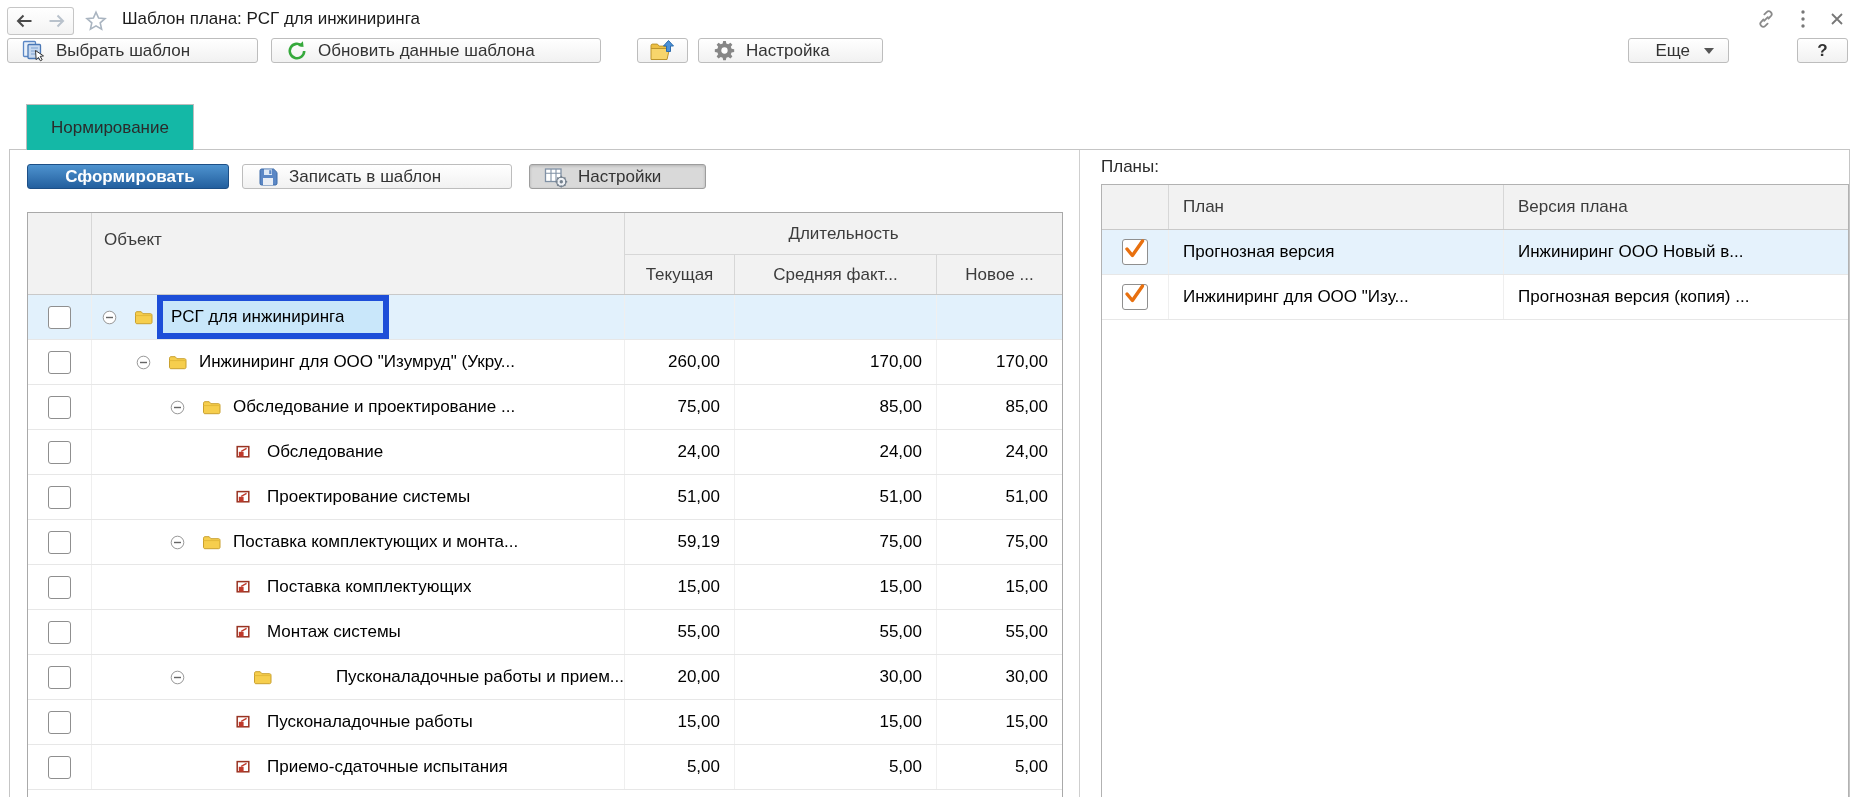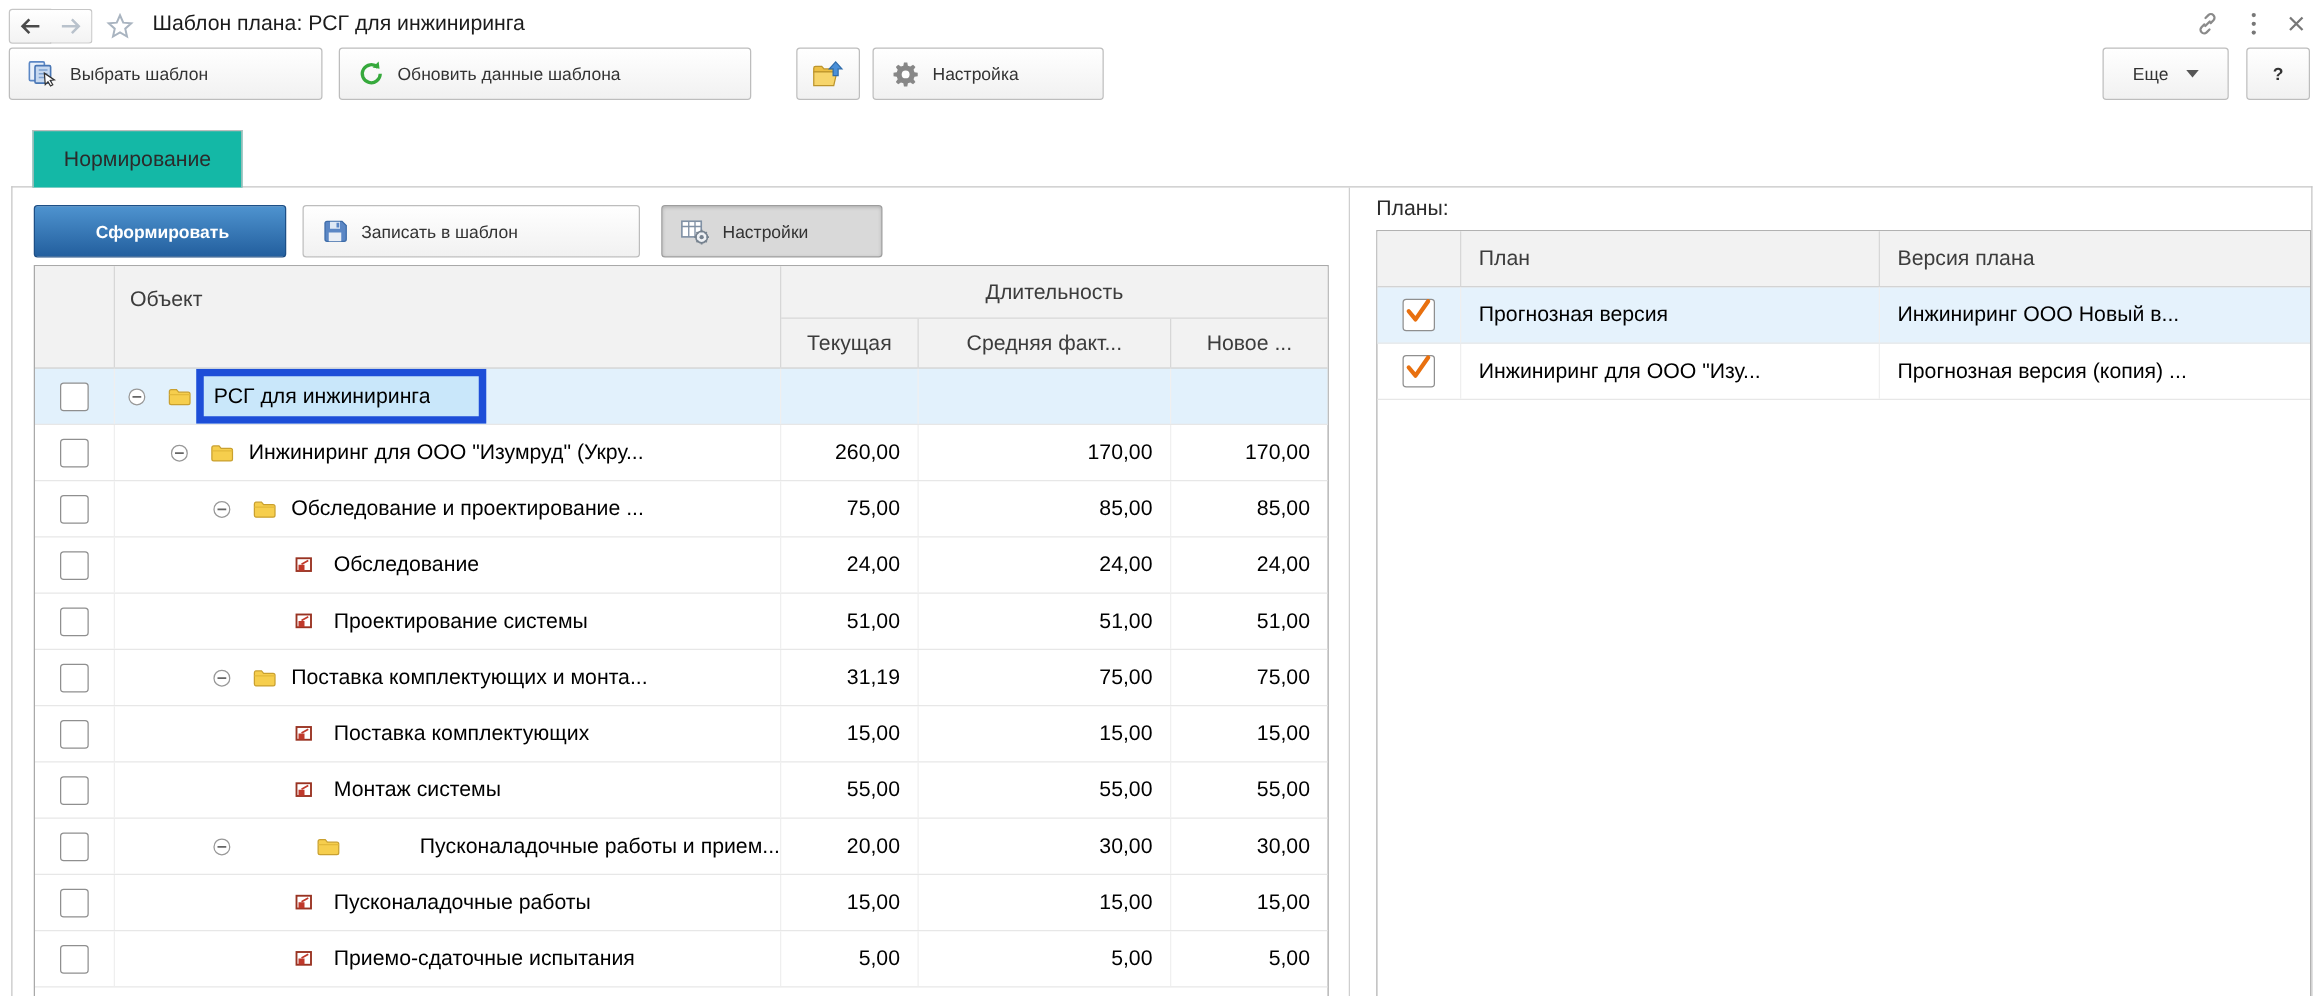--- a/index.html
+++ b/index.html
@@ -13,23 +13,23 @@
   .navbtn{position:absolute;top:7px;width:34px;height:28px;background:linear-gradient(#fff,#f3f3f3);
     border:1px solid #c6c6c6;display:flex;align-items:center;justify-content:center;box-sizing:border-box;cursor:pointer;}
   .navbtn.back{left:7px;border-radius:3px 0 0 3px;}
   .navbtn.fwd{left:40px;border-radius:0 3px 3px 0;border-left:none;}
   .star{position:absolute;left:84px;top:9px;width:24px;height:24px;}
   .wtitle{position:absolute;left:122px;top:9px;font-size:17px;color:#1b1b1b;white-space:nowrap;}
   .winicons{position:absolute;right:14px;top:9px;display:flex;align-items:center;gap:24px;}
   .winicons .ic{cursor:pointer;display:flex;align-items:center;}
   
   .cmdbar{position:absolute;left:0;top:38px;width:100%;height:44px;}
-  .btn{position:absolute;top:0;height:42px;box-sizing:border-box;display:inline-flex;align-items:center;gap:10px;
+  .btn{position:absolute;top:0;height:25px;box-sizing:border-box;display:inline-flex;align-items:center;gap:10px;
     background:linear-gradient(#ffffff,#f1f1f1);border:1px solid #bdbdbd;border-radius:3px;
-    padding:0 14px;font-size:14px;color:#333;cursor:pointer;white-space:nowrap;}
+    padding:0 14px;font-size:17px;color:#333;cursor:pointer;white-space:nowrap;}
   .btn .cap{display:inline-block;}
   .btn-primary{background:linear-gradient(#4e93cf,#235f9e);border-color:#1d4f86;color:#fff;font-weight:bold;justify-content:center;padding-left:18px;}
   .btn-pressed{background:#d9d9d9;border-color:#9d9d9d;box-shadow:inset 0 1px 3px rgba(0,0,0,.18);}
   .caret{width:0;height:0;border-left:5px solid transparent;border-right:5px solid transparent;border-top:6px solid #555;margin-left:4px;}
   
   .tab{position:absolute;left:26px;top:104px;width:168px;height:46px;background:#14b8a6;
     border:1px solid #bdbdbd;border-bottom:none;box-sizing:border-box;z-index:3;
     display:flex;align-items:center;justify-content:center;font-size:17px;color:#2b2b2b;cursor:pointer;}
   
   .panel{position:absolute;left:9px;top:149px;width:1841px;height:660px;background:#fff;
@@ -157,21 +157,21 @@
   </button>
   <button class="btn" style="left:698px;width:185px;">
     <span style="display:flex">
       <svg width="23" height="23" viewBox="0 0 24 24">
           <path d="M10.6 2h2.8l.5 2.7 2 .8 2.3-1.6 2 2-1.6 2.3.8 2 2.7.5v2.8l-2.7.5-.8 2 1.6 2.3-2 2-2.3-1.6-2 .8-.5 2.7h-2.8l-.5-2.7-2-.8-2.3 1.6-2-2 1.6-2.3-.8-2-2.7-.5v-2.8l2.7-.5.8-2-1.6-2.3 2-2 2.3 1.6 2-.8z" fill="#878787"></path>
           <circle cx="12" cy="12" r="3.3" fill="#fff"></circle>
         </svg>
     </span>
     <span class="cap">Настройка</span>
   </button>
-  <button class="btn" style="left:1682px;width:101px;justify-content:center;">
+  <button class="btn" style="left:1628px;width:101px;justify-content:flex-end;">
     <span class="cap">Еще</span>
     <span class="caret"></span>
   </button>
   <button class="btn" style="left:1797px;width:51px;justify-content:center;font-weight:bold;">
     <span class="cap">?</span>
   </button>
 </div>
 
 <div class="tab">
   <span>Нормирование</span>
@@ -339,21 +339,21 @@
               </svg>
             </div>
             <div class="slot-icon">
               <svg width="19" height="15" viewBox="0 0 19 15">
                 <path d="M1.5 3.2c0-.9.6-1.5 1.5-1.5h4.2l1.7 2h7.6c.9 0 1.5.6 1.5 1.5v7c0 .9-.6 1.5-1.5 1.5H3c-.9 0-1.5-.6-1.5-1.5z" fill="#f6ce4d" stroke="#c9a02f"></path>
                 <path d="M1.5 5.6h16.5" stroke="#e3b93a"></path>
               </svg>
             </div>
             <div class="lblwrap">Поставка комплектующих и монта...</div>
           </div>
-          <div class="tcell c-num">31,19</div>
+          <div class="tcell c-num">59,19</div>
           <div class="tcell c-num">75,00</div>
           <div class="tcell c-num">75,00</div>
         </div>
         <div class="trow">
           <div class="tcell c-check">
             <div class="cb"></div>
           </div>
           <div class="tcell c-obj" style="padding-left: 112px;">
             <div class="slot-toggle"></div>
             <div class="slot-icon">

